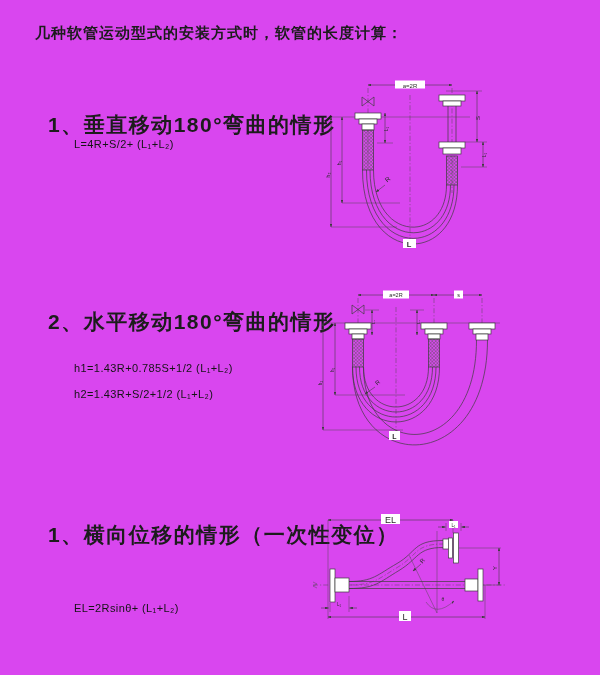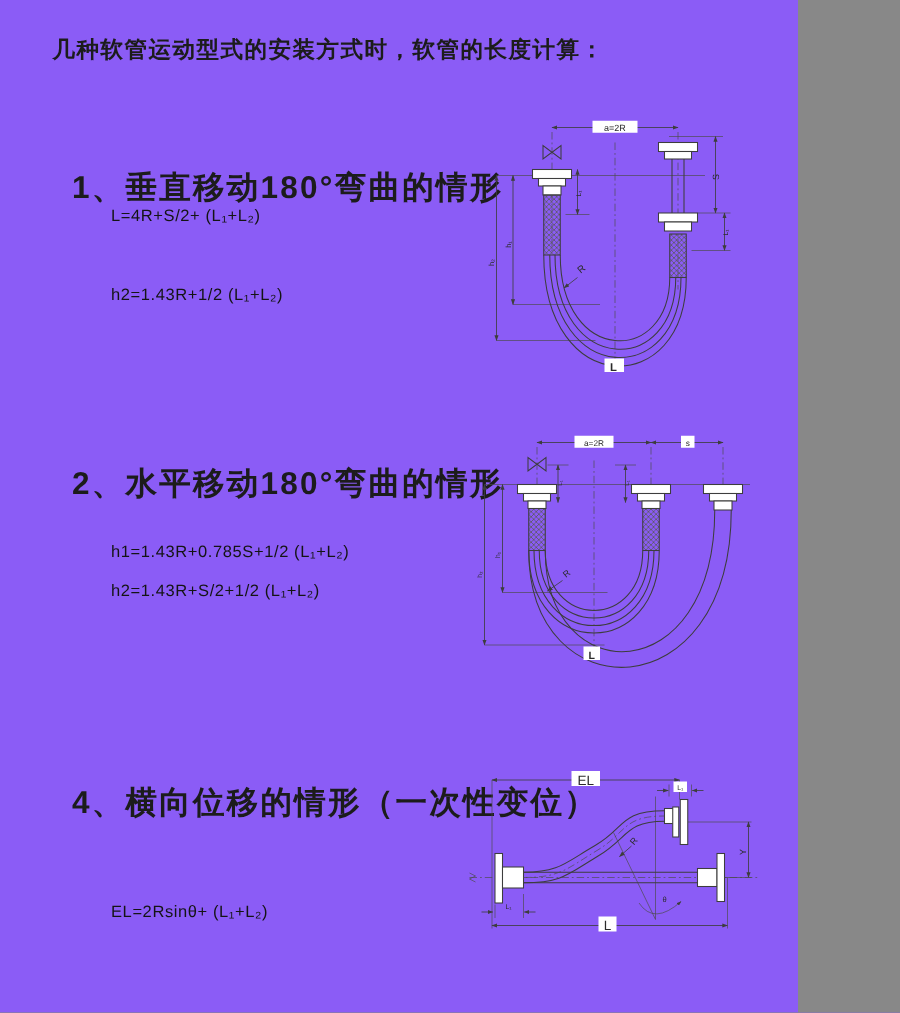--- a/index.html
+++ b/index.html
@@ -1,16 +1,16 @@
 <!DOCTYPE html>
 <html><head>
 <meta charset="utf-8">
 <style>
   html,body{margin:0;padding:0;background:#888;}
-  #page{position:relative;width:532px;height:675px;background:#8b5cf6;overflow:hidden;
+  #page{position:relative;width:600px;height:675px;background:#d946ef;overflow:hidden;
         font-family:"Liberation Sans",sans-serif;color:#1c1c1c;}
   .abs{position:absolute;white-space:nowrap;}
   .title{font-size:15px;font-weight:bold;letter-spacing:1px;}
   .heading{font-size:21px;font-weight:bold;letter-spacing:1.5px;}
   .formula{font-size:11px;font-weight:normal;letter-spacing:.4px;color:#141414;}
   svg text{font-family:"Liberation Sans",sans-serif;fill:#2b2b2b;}
   svg{position:absolute;}
   .ln{stroke:#3d3d3d;stroke-width:.7;fill:none;}
   .thin{stroke:#4a4a4a;stroke-width:.45;fill:none;}
   .dash{stroke:#4a4a4a;stroke-width:.45;fill:none;stroke-dasharray:5 2 1.2 2;}
@@ -20,27 +20,26 @@
 </style>
 </head>
 <body>
 
 <div id="page">
 
   <div class="abs title" style="left:35px;top:24px;">几种软管运动型式的安装方式时，软管的长度计算：</div>
 
   <div class="abs heading" style="left:48px;top:111px;">1、垂直移动180°弯曲的情形</div>
   <div class="abs formula" style="left:74px;top:138px;">L=4R+S/2+ (L₁+L₂)</div>
-  <div class="abs formula" style="left:74px;top:191px;">h2=1.43R+1/2 (L₁+L₂)</div>
 
   <div class="abs heading" style="left:48px;top:308px;">2、水平移动180°弯曲的情形</div>
   <div class="abs formula" style="left:74px;top:362px;">h1=1.43R+0.785S+1/2 (L₁+L₂)</div>
   <div class="abs formula" style="left:74px;top:388px;">h2=1.43R+S/2+1/2 (L₁+L₂)</div>
 
-  <div class="abs heading" style="left:48px;top:521px;">4、横向位移的情形（一次性变位）</div>
+  <div class="abs heading" style="left:48px;top:521px;">1、横向位移的情形（一次性变位）</div>
   <div class="abs formula" style="left:74px;top:602px;">EL=2Rsinθ+ (L₁+L₂)</div>
 
   <svg style="left:315px;top:75px;" width="185" height="178" viewBox="0 0 185 178">
     <defs>
       <marker id="ar1" markerWidth="7" markerHeight="5" refX="6.3" refY="2.5" orient="auto-start-reverse">
         <path d="M0,0 L7,2.5 L0,5 z" fill="#3d3d3d"></path>
       </marker>
       <pattern id="braid1" patternUnits="userSpaceOnUse" width="3.4" height="3.4">
         <path d="M0,0 L3.4,3.4 M3.4,0 L0,3.4" stroke="#5a5a5a" stroke-width="0.5"></path>
       </pattern>

